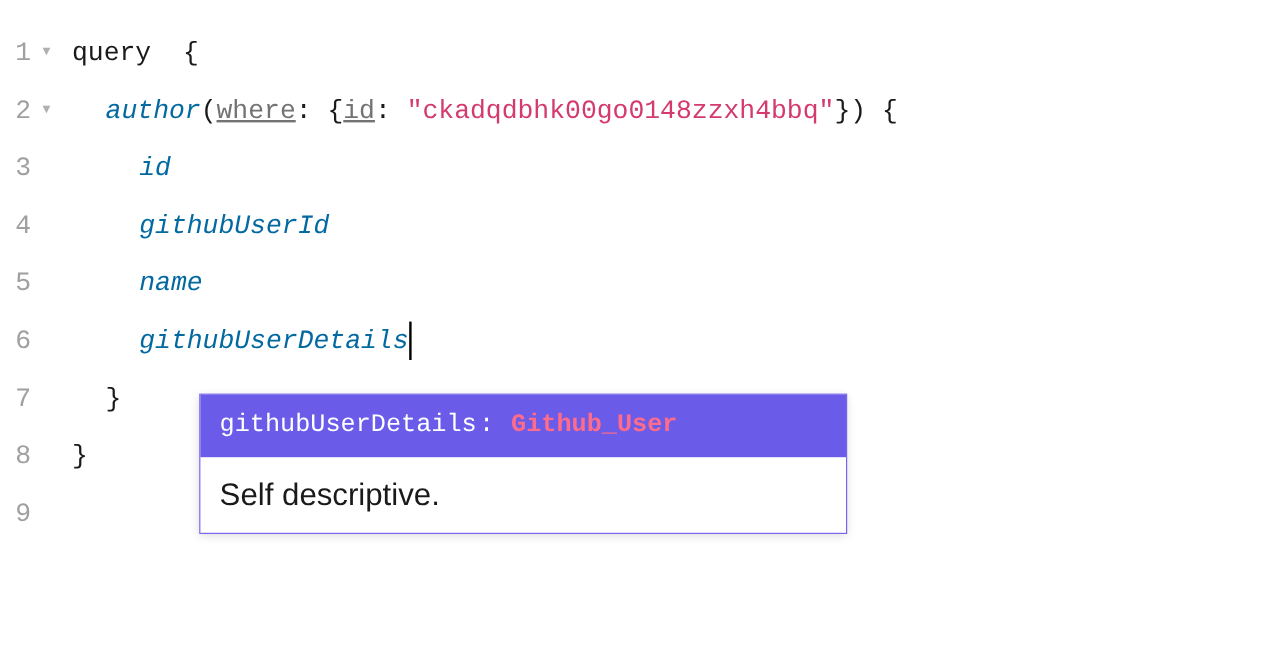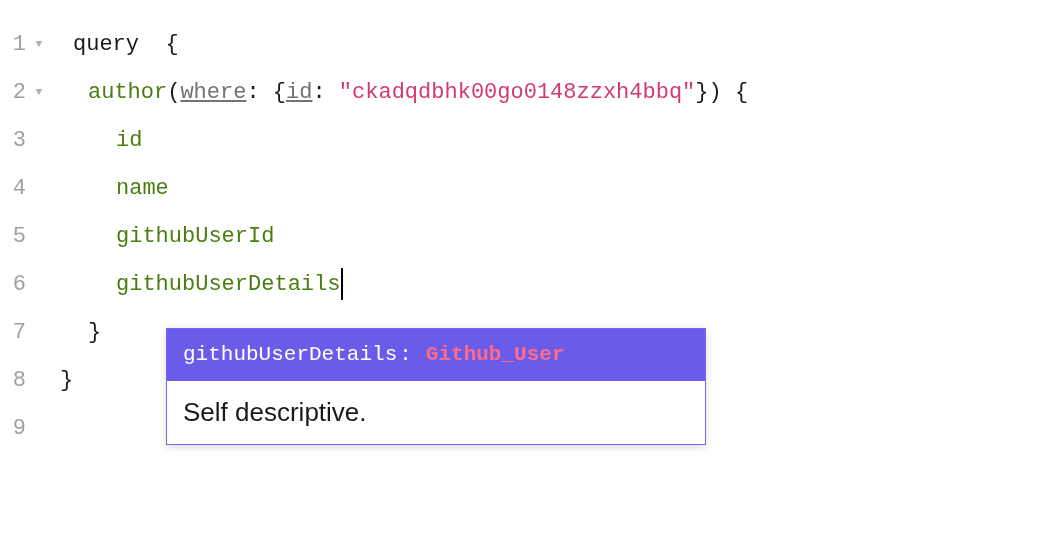--- a/index.html
+++ b/index.html
@@ -41,23 +41,23 @@
     .code {
       flex: 1;
       position: relative;
     }
     .code-line {
       height: 48px;
       display: flex;
       align-items: center;
       white-space: pre;
     }
-    .keyword { color: #1a1a1a; margin-left: 13px; }
+    .keyword { color: #1a1a1a; }
     .queryname { color: #d43a6e; }
-    .field { color: #4d7c0f; }
+    .field { color: #0369a1; font-style: italic; }
     .paren { color: #1a1a1a; }
     .brace { color: #1a1a1a; }
     .argname { color: #737373; text-decoration: underline; }
     .string { color: #d43a6e; }
     .colon { color: #1a1a1a; }
     .cursor {
       display: inline-block;
       width: 2px;
       height: 32px;
       background: #000000;
@@ -137,23 +137,23 @@
     </div>
   </div>
 
   <div class="code">
     <div class="code-line"><span class="keyword">query</span><span> </span><span class="brace"> {</span></div>
 
     <div class="code-line"><span class="indent i1"></span><span class="field">author</span><span class="paren">(</span><span class="argname">where</span><span class="colon">:</span><span class="brace"> {</span><span class="argname">id</span><span class="colon">:</span><span> </span><span class="string">"ckadqdbhk00go0148zzxh4bbq"</span><span class="brace">}</span><span class="paren">)</span><span class="brace"> {</span></div>
 
     <div class="code-line"><span class="indent i2"></span><span class="field">id</span></div>
 
+    <div class="code-line"><span class="indent i2"></span><span class="field">githubUserId</span></div>
+
     <div class="code-line"><span class="indent i2"></span><span class="field">name</span></div>
-
-    <div class="code-line"><span class="indent i2"></span><span class="field">githubUserId</span></div>
 
     <div class="code-line"><span class="indent i2"></span><span class="field">githubUserDetails</span><span class="cursor"></span></div>
 
     <div class="code-line"><span class="indent i1"></span><span class="brace">}</span></div>
 
     <div class="code-line"><span class="brace">}</span></div>
 
     <div class="code-line"></div>
 
     <div class="autocomplete">

